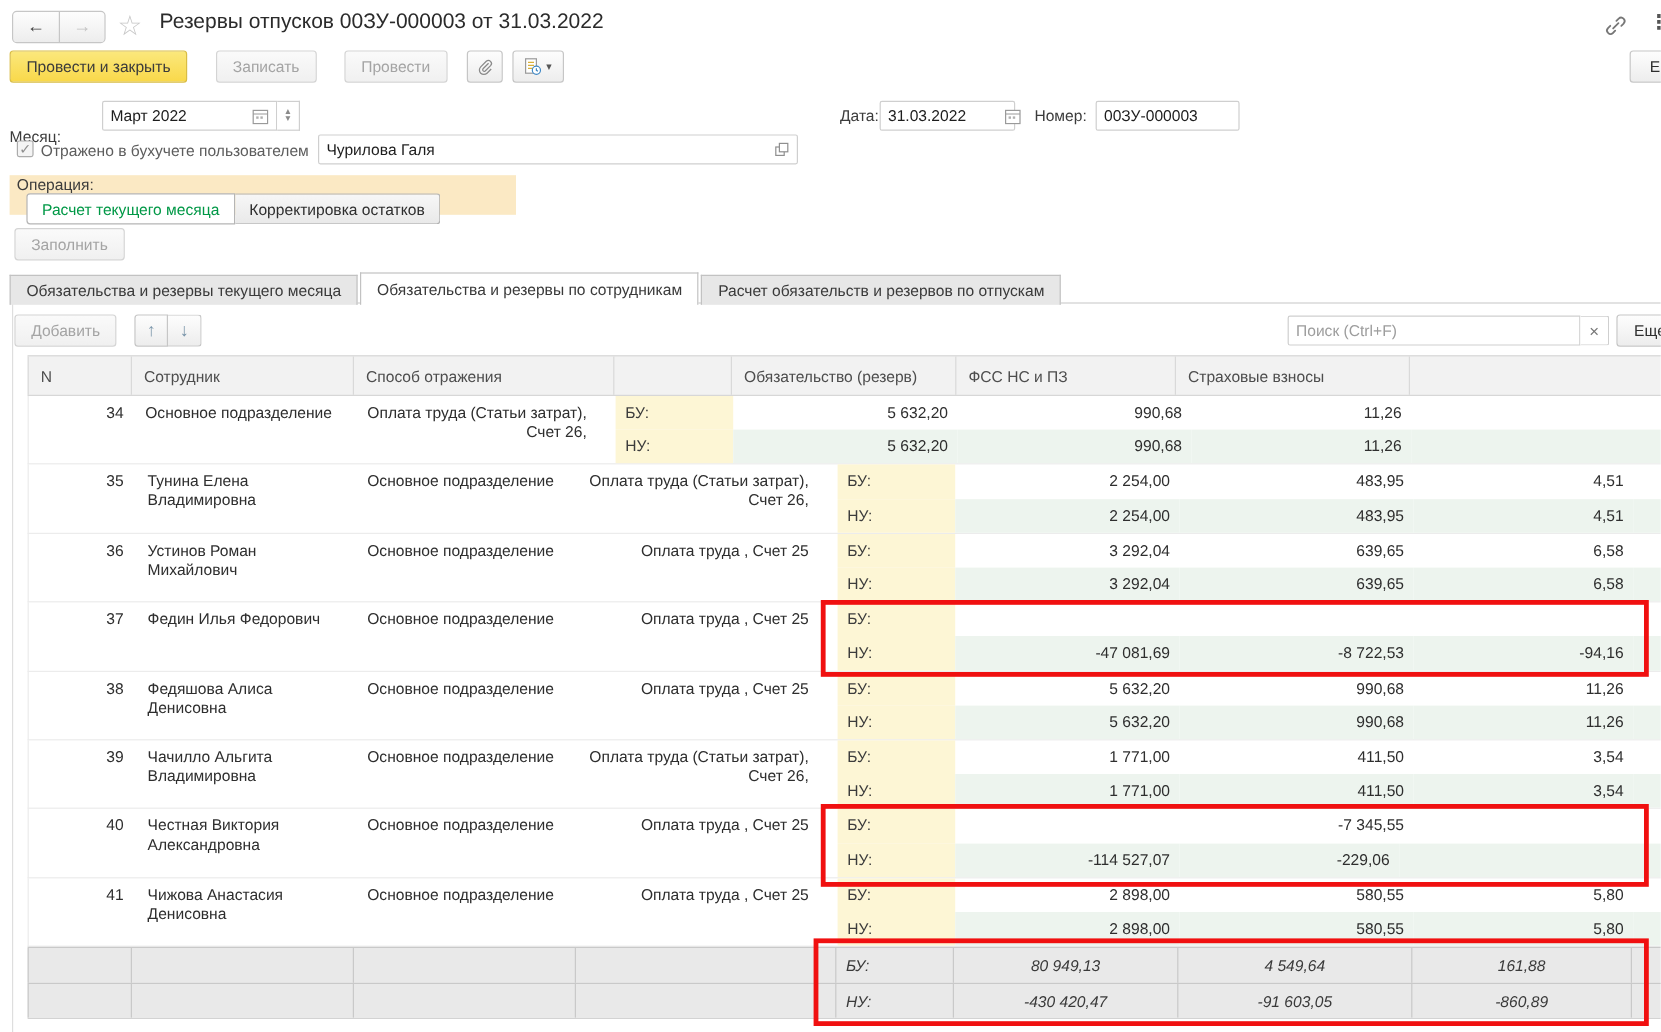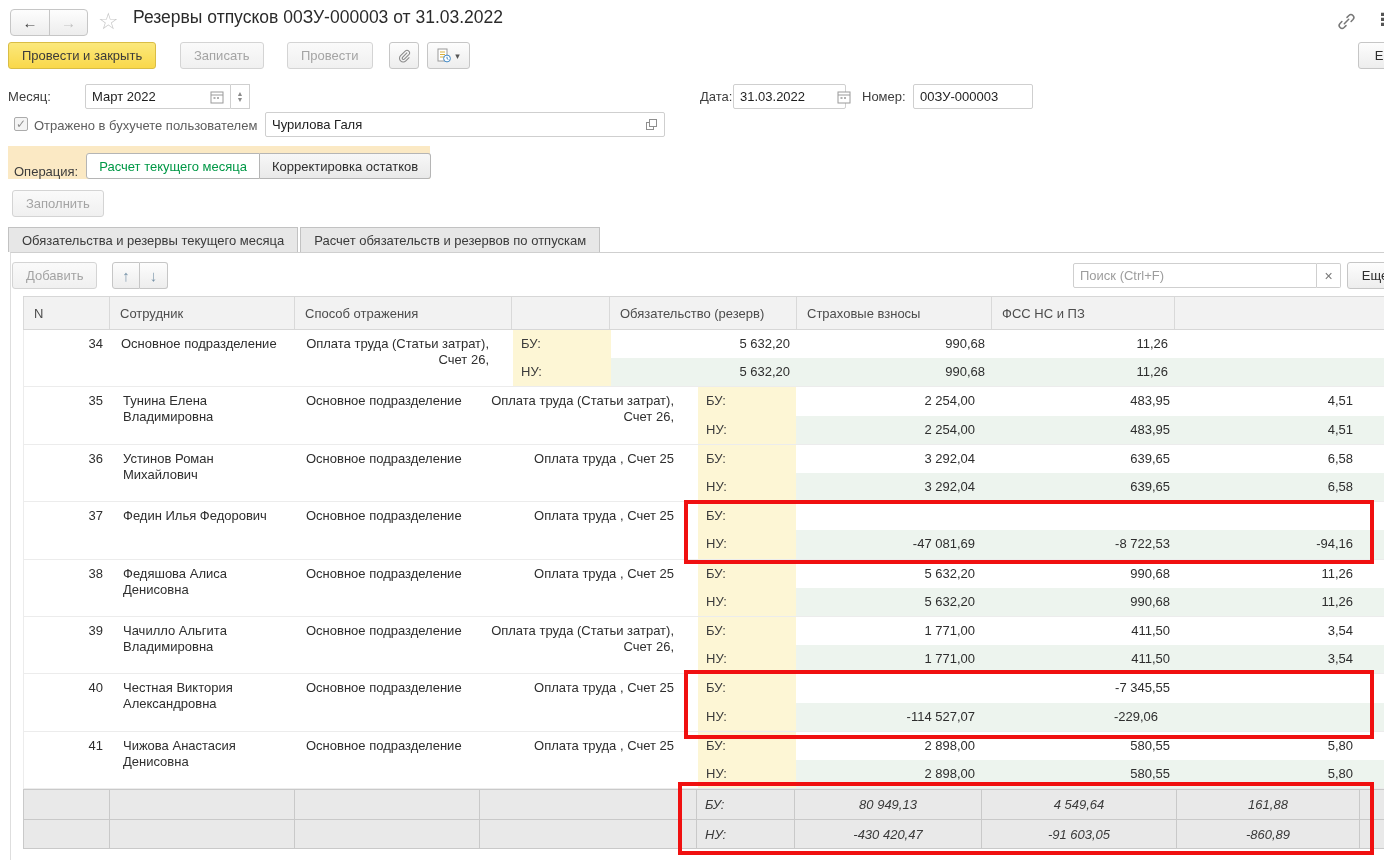--- a/index.html
+++ b/index.html
@@ -34,21 +34,21 @@
   .lbl{color:#3c3c3c;}
   .input{
     display:flex;align-items:center;height:25px;border:1px solid #cfcfcf;border-radius:2px;background:#fff;
     padding:0 6px;color:#1d1d1d;gap:32px;
   }
   .input .grow{flex:1;}
   .ph{color:#9d9d9d;}
   .mini-seg{display:flex;align-items:center;justify-content:center;width:19px;height:25px;border:1px solid #cfcfcf;border-left:none;background:#fff;flex-direction:column;line-height:6px;font-size:7px;color:#8b8b8b;}
   .checkbox{width:14px;height:14px;border:1px solid #ababab;border-radius:2px;background:#f4f4f4;display:flex;align-items:center;justify-content:center;color:#8f8f8f;font-size:12px;font-weight:bold;}
   
-  .opband{left:8px;top:146px;width:422px;height:33px;background:var(--operation-band);display:flex;align-items:flex-end;padding-left:6px;}
+  .opband{left:8px;top:146px;width:422px;height:33px;background:var(--operation-band);display:flex;align-items:flex-start;padding-left:6px;flex-direction:column;}
   .seg{display:flex;margin-left:8px;border-radius:10px;}
   .seg .sbtn{height:26px;display:flex;align-items:center;padding:0 12px;border:1px solid #b5b5b5;white-space:nowrap;}
   .seg .sbtn.on{background:#fff;color:var(--active-op);border-radius:3px 0 0 3px;}
   .seg .sbtn.off{background:linear-gradient(#f7f7f7,#e9e9e9);color:#2e2e2e;border-left:none;border-radius:0 3px 3px 0;}
   
   .tabs{left:8px;top:227px;display:flex;align-items:flex-end;z-index:3;}
   .tab{height:25px;display:flex;align-items:center;padding:0 13px;border:1px solid #c2c2c2;border-bottom:none;background:#e7e7e7;color:#3a3a3a;margin-right:2px;white-space:nowrap;}
   .tab.active{height:27px;background:#fff;position:relative;z-index:4;}
   .panel{left:10px;top:252px;width:1374px;height:608px;border-top:1px solid #cfcfcf;border-left:1px solid #dedede;z-index:1;}
   
@@ -123,21 +123,21 @@
     <line x1="3" y1="4" x2="8" y2="4" stroke="#d9b03a"></line>
       <line x1="3" y1="6.5" x2="8" y2="6.5" stroke="#d9b03a"></line>
       <line x1="3" y1="9" x2="8" y2="9" stroke="#d9b03a"></line>
     <circle cx="10" cy="10.5" r="3.4" fill="#fff" stroke="#3f88c5"></circle>
     <path d="M10 8.8v1.8l1.3.8" fill="none" stroke="#3f88c5"></path>
   </svg>
   <span style="font-size:9px;color:#555;">▾</span>
 </div>
 <div class="abs btn" style="left:1358px;top:42px;width:60px;">Еще</div>
 
-<div class="abs lbl" style="left:8px;top:89px;text-align:center;">Месяц:</div>
+<div class="abs lbl" style="left:8px;top:106px;text-align:center;">Месяц:</div>
 <div class="abs" style="left:85px;top:84px;display:flex;">
   <div class="input" style="width:146px;border-radius:2px 0 0 2px;">
     <span class="grow">Март 2022</span>
     <svg class="calico" viewBox="0 0 14 14">
       <rect x="1" y="2" width="12" height="11" fill="#fff" stroke="#9a9a9a"></rect>
       <line x1="1" y1="5" x2="13" y2="5" stroke="#9a9a9a"></line>
       <rect x="3.5" y="7" width="2" height="2" fill="#b0b0b0"></rect>
         <rect x="7" y="7" width="2" height="2" fill="#b0b0b0"></rect>
     </svg>
   </div>
@@ -178,20 +178,21 @@
   <div class="seg">
     <div class="sbtn on">Расчет текущего месяца</div>
     <div class="sbtn off">Корректировка остатков</div>
   </div>
 </div>
 
 <div class="abs btn disabled" style="left:12px;top:190px;">Заполнить</div>
 
 <div class="abs tabs">
   <div class="tab">Обязательства и резервы текущего месяца</div>
+  <div class="tab active">Обязательства и резервы по сотрудникам</div>
   <div class="tab">Расчет обязательств и резервов по отпускам</div>
 </div>
 <div class="abs panel"></div>
 
 <div class="abs btn disabled" style="left:12px;top:262px;">Добавить</div>
 <div class="abs" style="left:112px;top:262px;display:flex;">
   <div class="arrbtn first">
       <span>↑</span>
     </div>
   <div class="arrbtn last">
@@ -207,22 +208,22 @@
   </div>
 </div>
 <div class="abs btn" style="left:1347px;top:262px;width:56px;">Еще</div>
 
 <div class="abs thead">
   <div class="th w-n">N</div>
   <div class="th w-emp">Сотрудник</div>
   <div class="th w-met">Способ отражения</div>
   <div class="th w-lab"></div>
   <div class="th w-li">Обязательство (резерв)</div>
+  <div class="th w-fss">ФСС НС и ПЗ</div>
   <div class="th w-in">Страховые взносы</div>
-  <div class="th w-fss">ФСС НС и ПЗ</div>
   <div class="th w-stub" style="border-right:none;"></div>
 </div>
 
 <div class="abs tbody">
   <div id="rows-host">
   <div class="row">
     <div class="cell c-n">34</div>
     <div class="cell c-dep">Основное подразделение</div>
     <div class="cell c-met">Оплата труда (Статьи затрат), Счет 26,</div>
     <div class="subcols">

